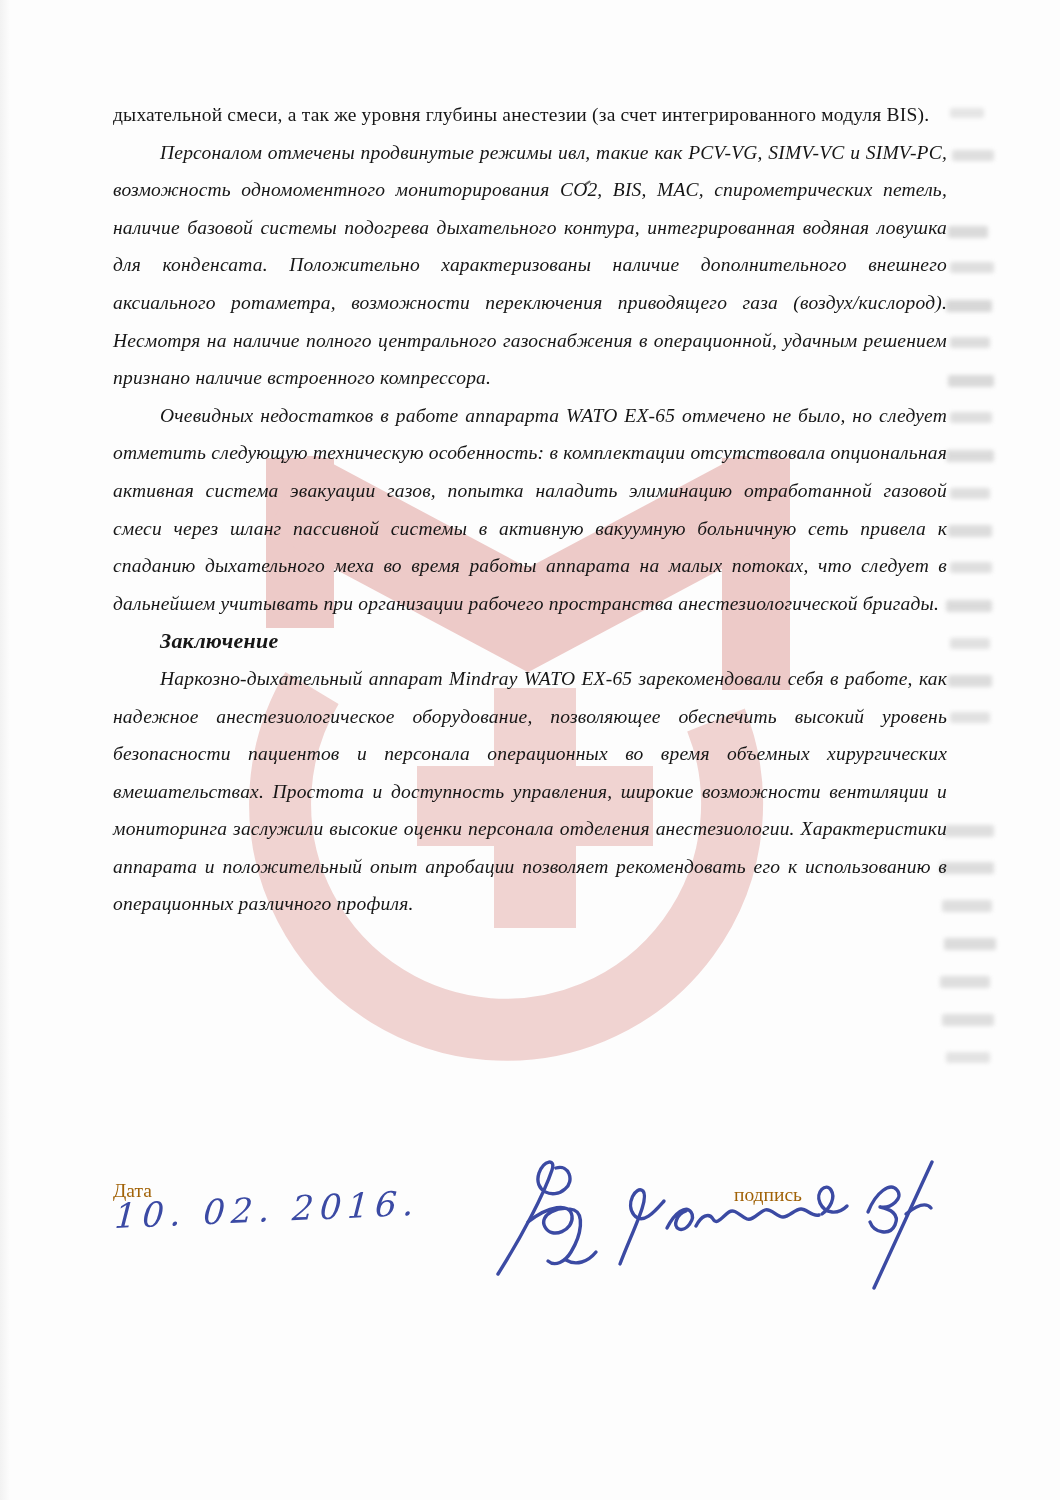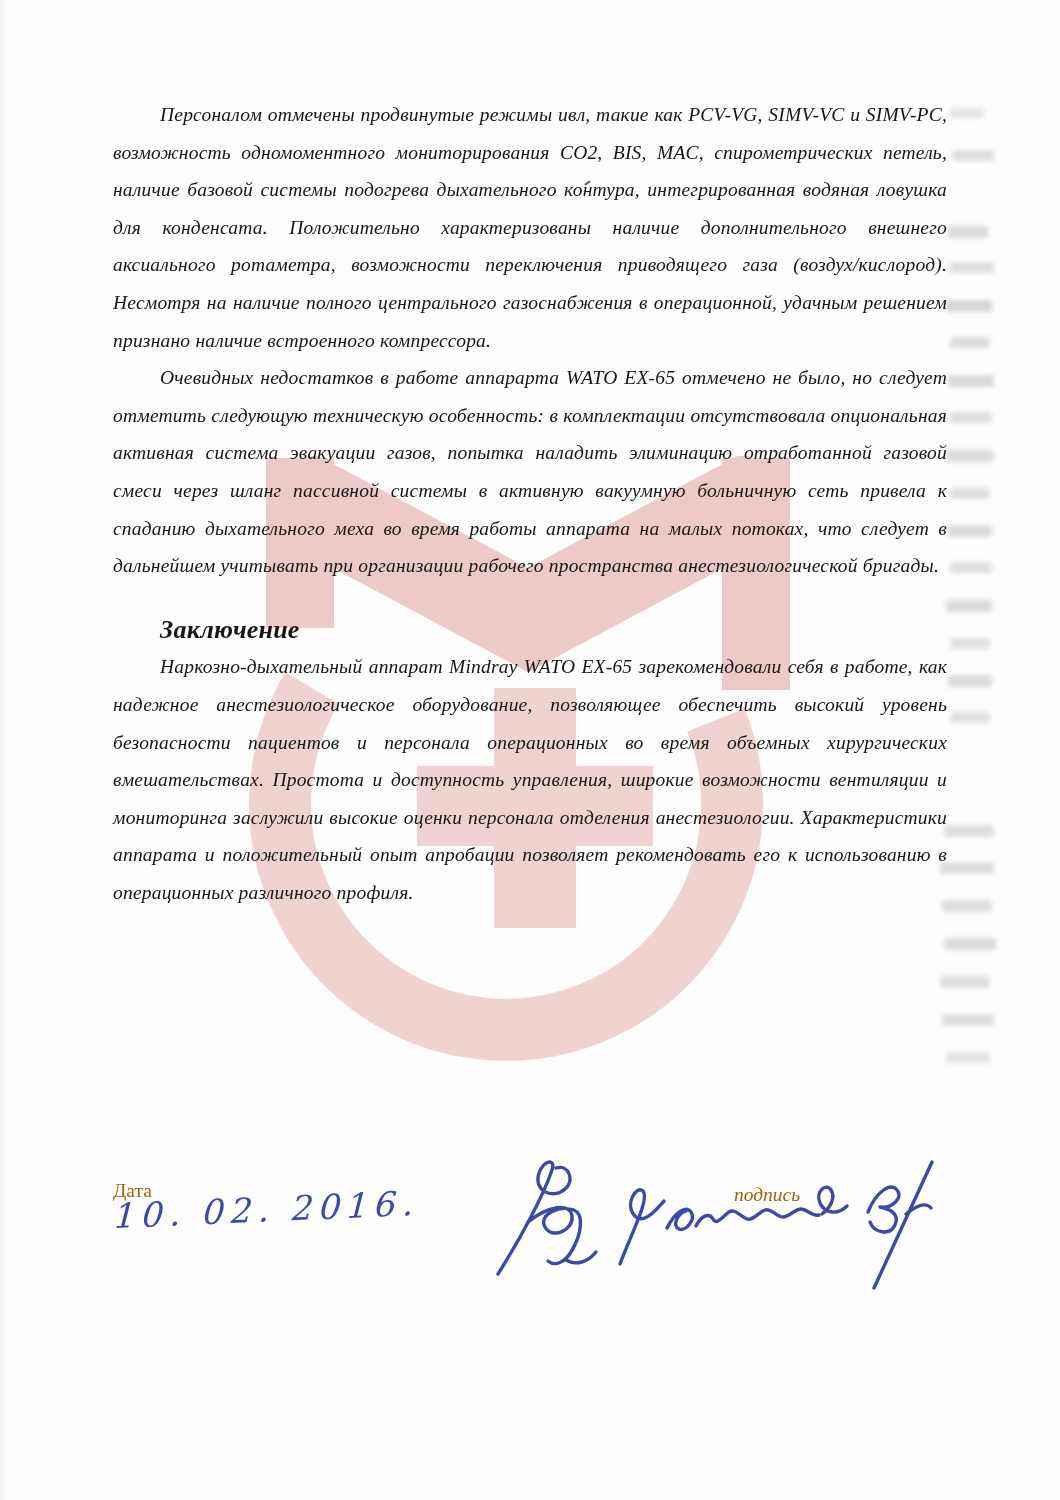--- a/index.html
+++ b/index.html
@@ -17,27 +17,27 @@
   .text-block{
     position:absolute;left:113px;width:834px;top:96px;z-index:2;
     color:#161616;
   }
   .text-block p{
     margin:0;font-size:19.5px;line-height:37.6px;text-align:justify;
     letter-spacing:0.2px;
   }
   .indent{text-indent:47px;font-style:italic;}
   p.heading{
-    font-weight:bold;font-size:26px;margin-top:26px;text-align:left;
+    font-weight:bold;font-size:22px;text-align:left;
   }
   .footer-label{
     position:absolute;z-index:2;color:#a16207;font-size:19.5px;margin:0;
   }
   .date-label{left:113px;top:1180px;}
-  .sign-label{left:734px;top:1184px;font-style:italic;}
+  .sign-label{left:734px;top:1184px;}
   .date-hand{
     position:absolute;left:116px;top:1196px;z-index:4;
     font-size:34px;font-style:italic;color:#3b4aa4;letter-spacing:6px;
     transform:rotate(-2.5deg) skewX(-6deg);transform-origin:left top;
     font-family:"DejaVu Serif","Liberation Serif",serif;
     white-space:nowrap;
   }
   .signature{position:absolute;left:470px;top:1140px;z-index:4;}
   .bleed{
     position:absolute;z-index:1;background:#9a9a9a;border-radius:2px;
@@ -70,20 +70,21 @@
       <rect x="417" y="766" width="236" height="80" fill="#f0d3d1"></rect>
 
       <path d="M 312,688 A 226 226 0 1 0 716,720" fill="none" stroke-width="62" stroke="#f0d3d1"></path>
     </g>
   </svg>
 
   <div class="edge-shade"></div>
   <div class="scan-tick"></div>
 
   <div class="text-block">
+    <p>дыхательной смеси, а так же уровня глубины анестезии (за счет интегрированного модуля BIS).</p>
     <p class="indent">Персоналом отмечены продвинутые режимы ивл, такие как PCV-VG, SIMV-VC и SIMV-PC, возможность одномоментного мониторирования CO2, BIS, MAC, спирометрических петель, наличие базовой системы подогрева дыхательного контура, интегрированная водяная ловушка для конденсата. Положительно характеризованы наличие дополнительного внешнего аксиального ротаметра, возможности переключения приводящего газа (воздух/кислород). Несмотря на наличие полного центрального газоснабжения в операционной, удачным решением признано наличие встроенного компрессора.</p>
     <p class="indent">Очевидных недостатков в работе аппарарта WATO EX-65 отмечено не было, но следует отметить следующую техническую особенность: в комплектации отсутствовала опциональная активная система эвакуации газов, попытка наладить элиминацию отработанной газовой смеси через шланг пассивной системы в активную вакуумную больничную сеть  привела к спаданию дыхательного меха во время работы аппарата на малых потоках, что следует в дальнейшем учитывать при организации рабочего пространства анестезиологической бригады.</p>
     <p class="heading indent">Заключение</p>
     <p class="indent">Наркозно-дыхательный аппарат Mindray WATO EX-65 зарекомендовали себя в работе, как надежное анестезиологическое оборудование, позволяющее обеспечить высокий уровень безопасности пациентов и персонала операционных во время объемных хирургических вмешательствах. Простота и доступность управления, широкие возможности вентиляции и мониторинга  заслужили высокие оценки персонала отделения анестезиологии. Характеристики аппарата и положительный опыт апробации позволяет рекомендовать его к  использованию в операционных различного профиля.</p>
   </div>
 
   <p class="footer-label date-label">Дата</p>
   <div class="date-hand">10. 02. 2016.</div>
   <p class="footer-label sign-label">подпись</p>
 

